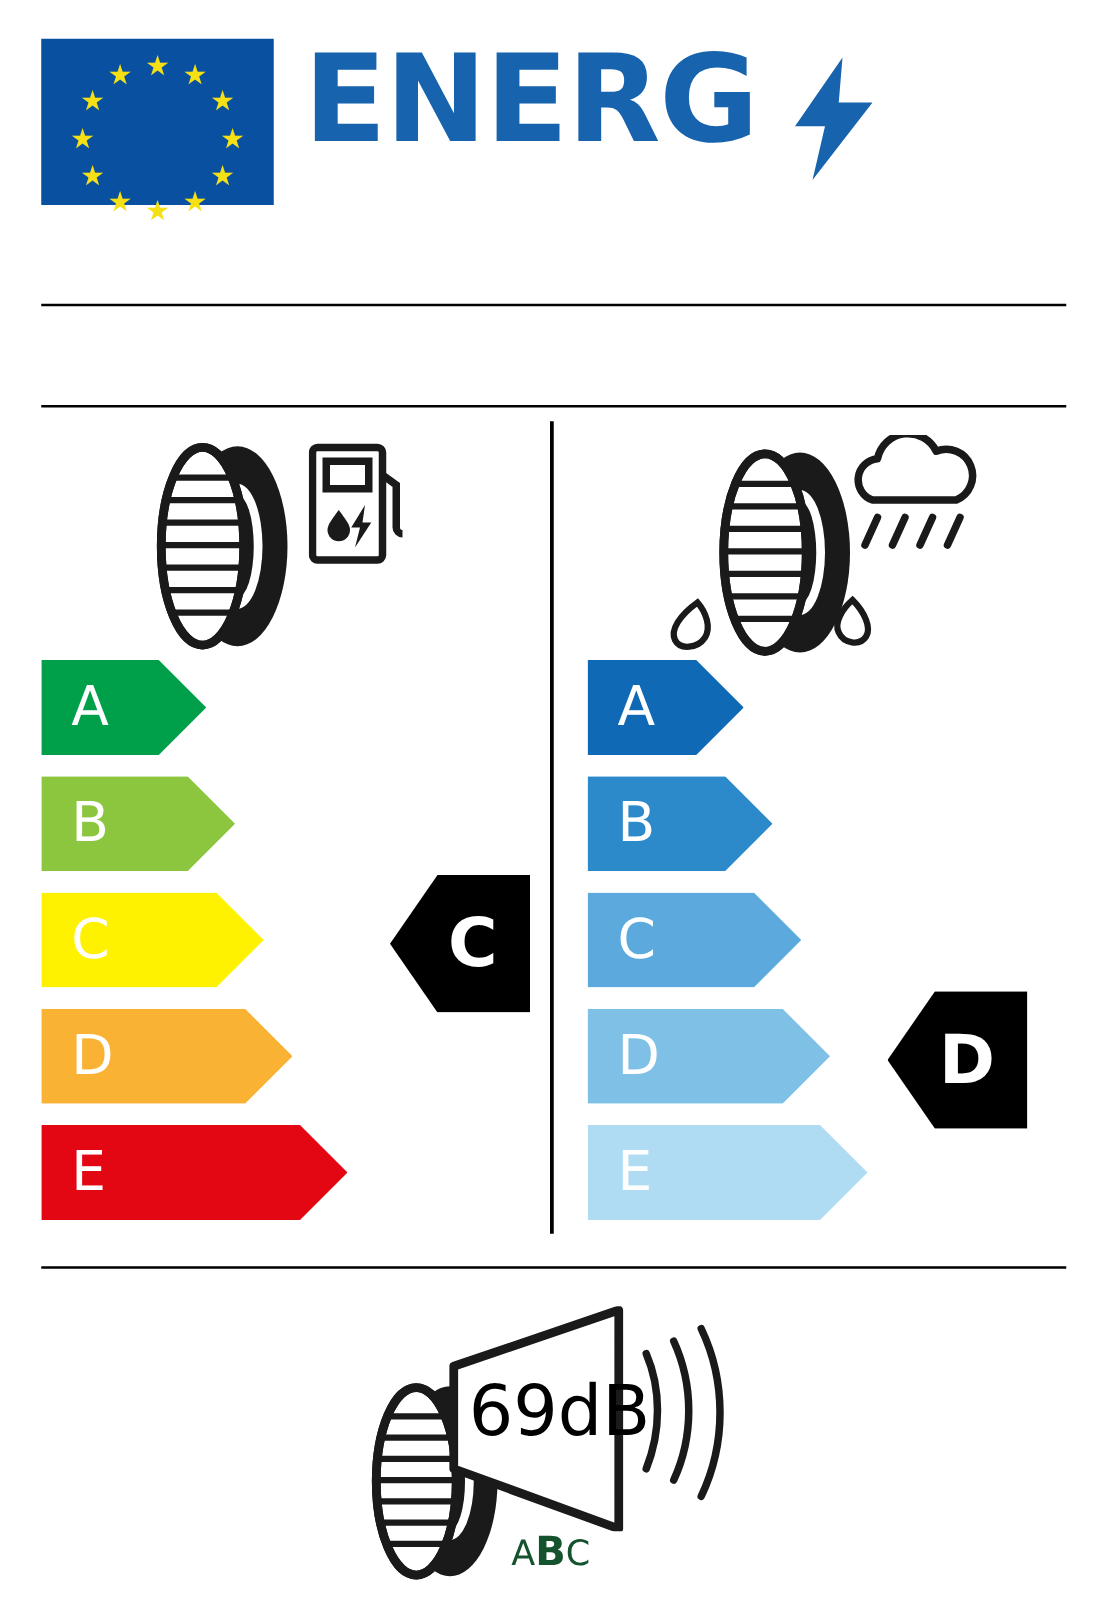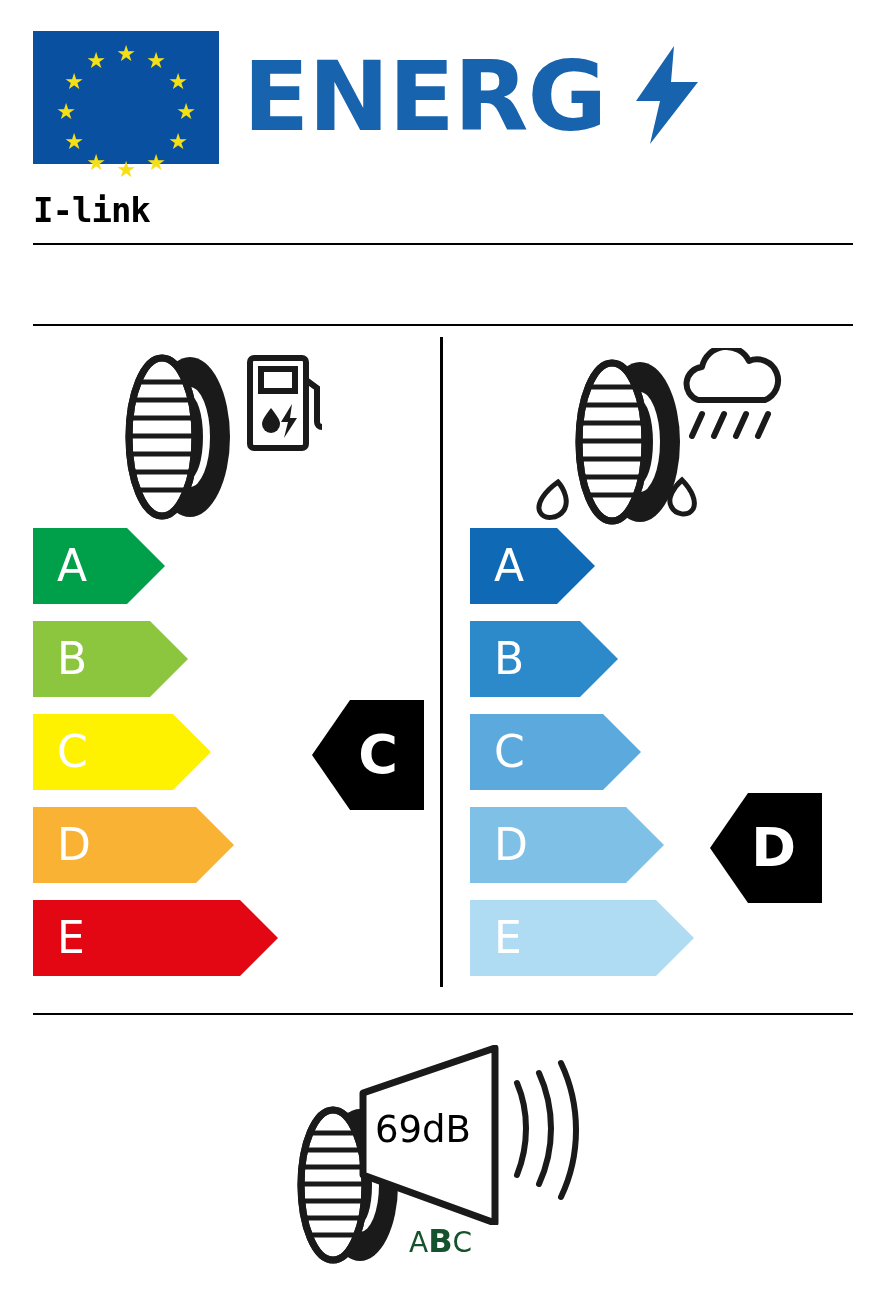--- a/index.html
+++ b/index.html
@@ -37,21 +37,21 @@
     font-size: 22px;
     line-height: 22px;
     width: 22px;
     height: 22px;
     text-align: center;
   }
 
   .energ-word {
     position: absolute;
     left: 243px;
-    top: 47px;
+    top: 30px;
     font-family: "DejaVu Sans", sans-serif;
     font-weight: bold;
     font-size: 97px;
     line-height: 100px;
     letter-spacing: -1px;
     color: #1763AE;
     white-space: nowrap;
   }
   .energ-bolt {
     position: absolute;
@@ -136,21 +136,21 @@
     font-weight: bold;
     font-size: 54px;
     line-height: 56px;
     color: #fff;
   }
 
   
   .noise-db {
     position: absolute;
     font-family: "DejaVu Sans", sans-serif;
-    font-size: 37px;
+    font-size: 56px;
     line-height: 46px;
     color: #000;
   }
   .noise-classes {
     position: absolute;
     left: 409px;
     top: 1226px;
     font-family: "DejaVu Sans", sans-serif;
     font-size: 28px;
     line-height: 30px;
@@ -185,21 +185,20 @@
   </div>
 
   <div class="energ-word">ENERG</div>
 
   <div class="energ-bolt">
     <svg width="62" height="98" viewBox="0 0 62 98">
       <polygon points="38,0 0,55 24,55 14,98 62,36 35,36" fill="#1763AE"></polygon>
     </svg>
   </div>
 
-  <div class="brand-name">I-link</div>
 
   <div class="rule rule-1"></div>
   <div class="rule rule-2"></div>
   <div class="divider-v"></div>
   <div class="rule rule-3"></div>
 
   <div style="position:absolute;left:120px;top:352px;width:120px;height:170px;">
     <svg width="120" height="170" viewBox="0 0 120 170">
       <ellipse cx="70" cy="85" rx="40" ry="80" fill="#1A1A1A"></ellipse>
       <ellipse cx="70" cy="85" rx="20" ry="50" fill="#ffffff"></ellipse>

